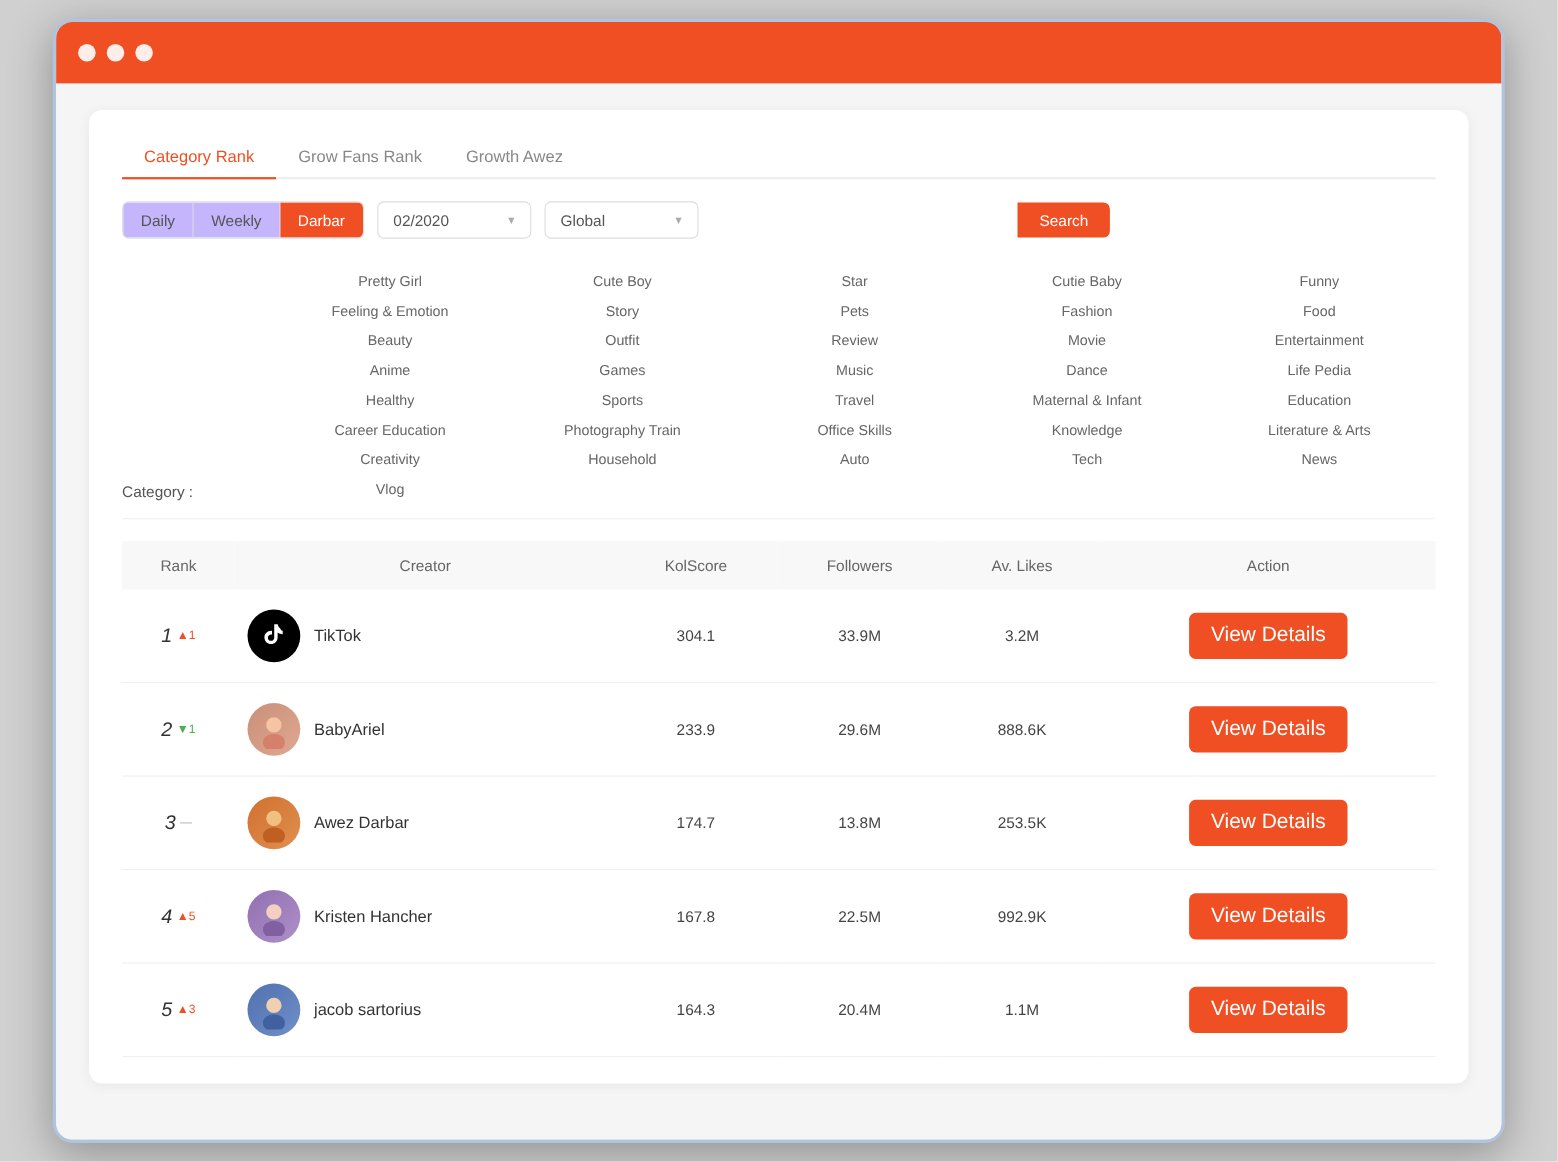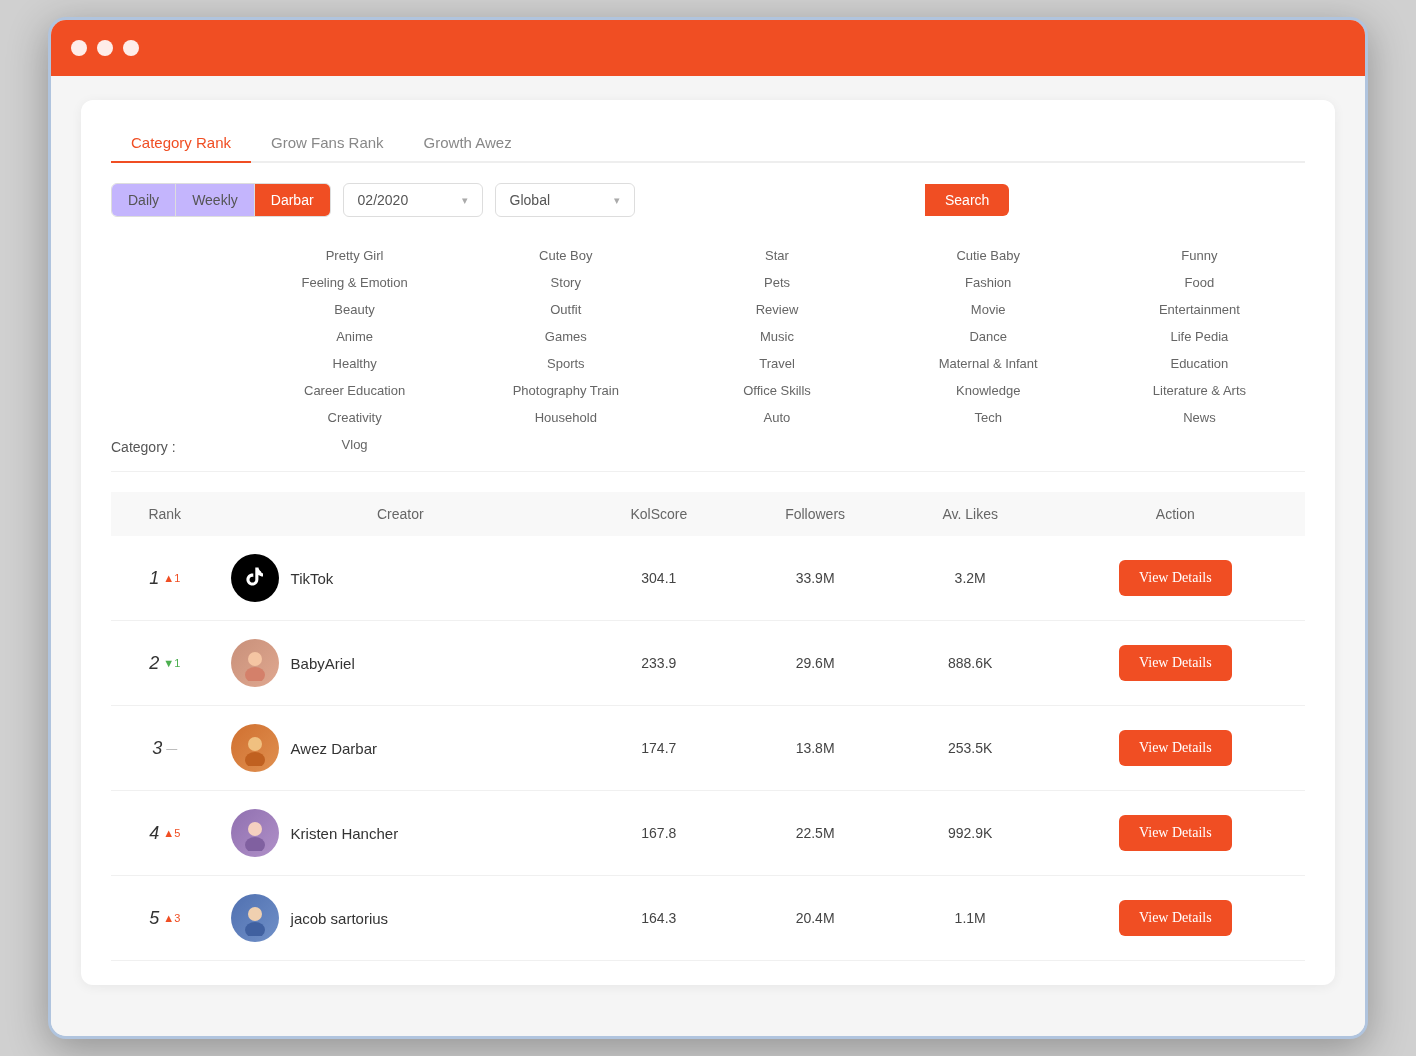--- a/index.html
+++ b/index.html
@@ -234,23 +234,23 @@
       font-size: 15px;
       color: #333;
       font-weight: 400;
     }
     .view-details-btn {
       background: #f04e23;
       color: white;
       border: none;
       border-radius: 6px;
       padding: 10px 20px;
-      font-size: 14px;
-      cursor: pointer;
-      font-family: Liberation Serif, serif;
+      font-size: 19px;
+      cursor: pointer;
+      font-family: Liberation Sans, sans-serif;
       white-space: nowrap;
     }
     .chevron {
       font-size: 11px;
       color: #aaa;
     }
   </style>
 </head>
 <body>
 

